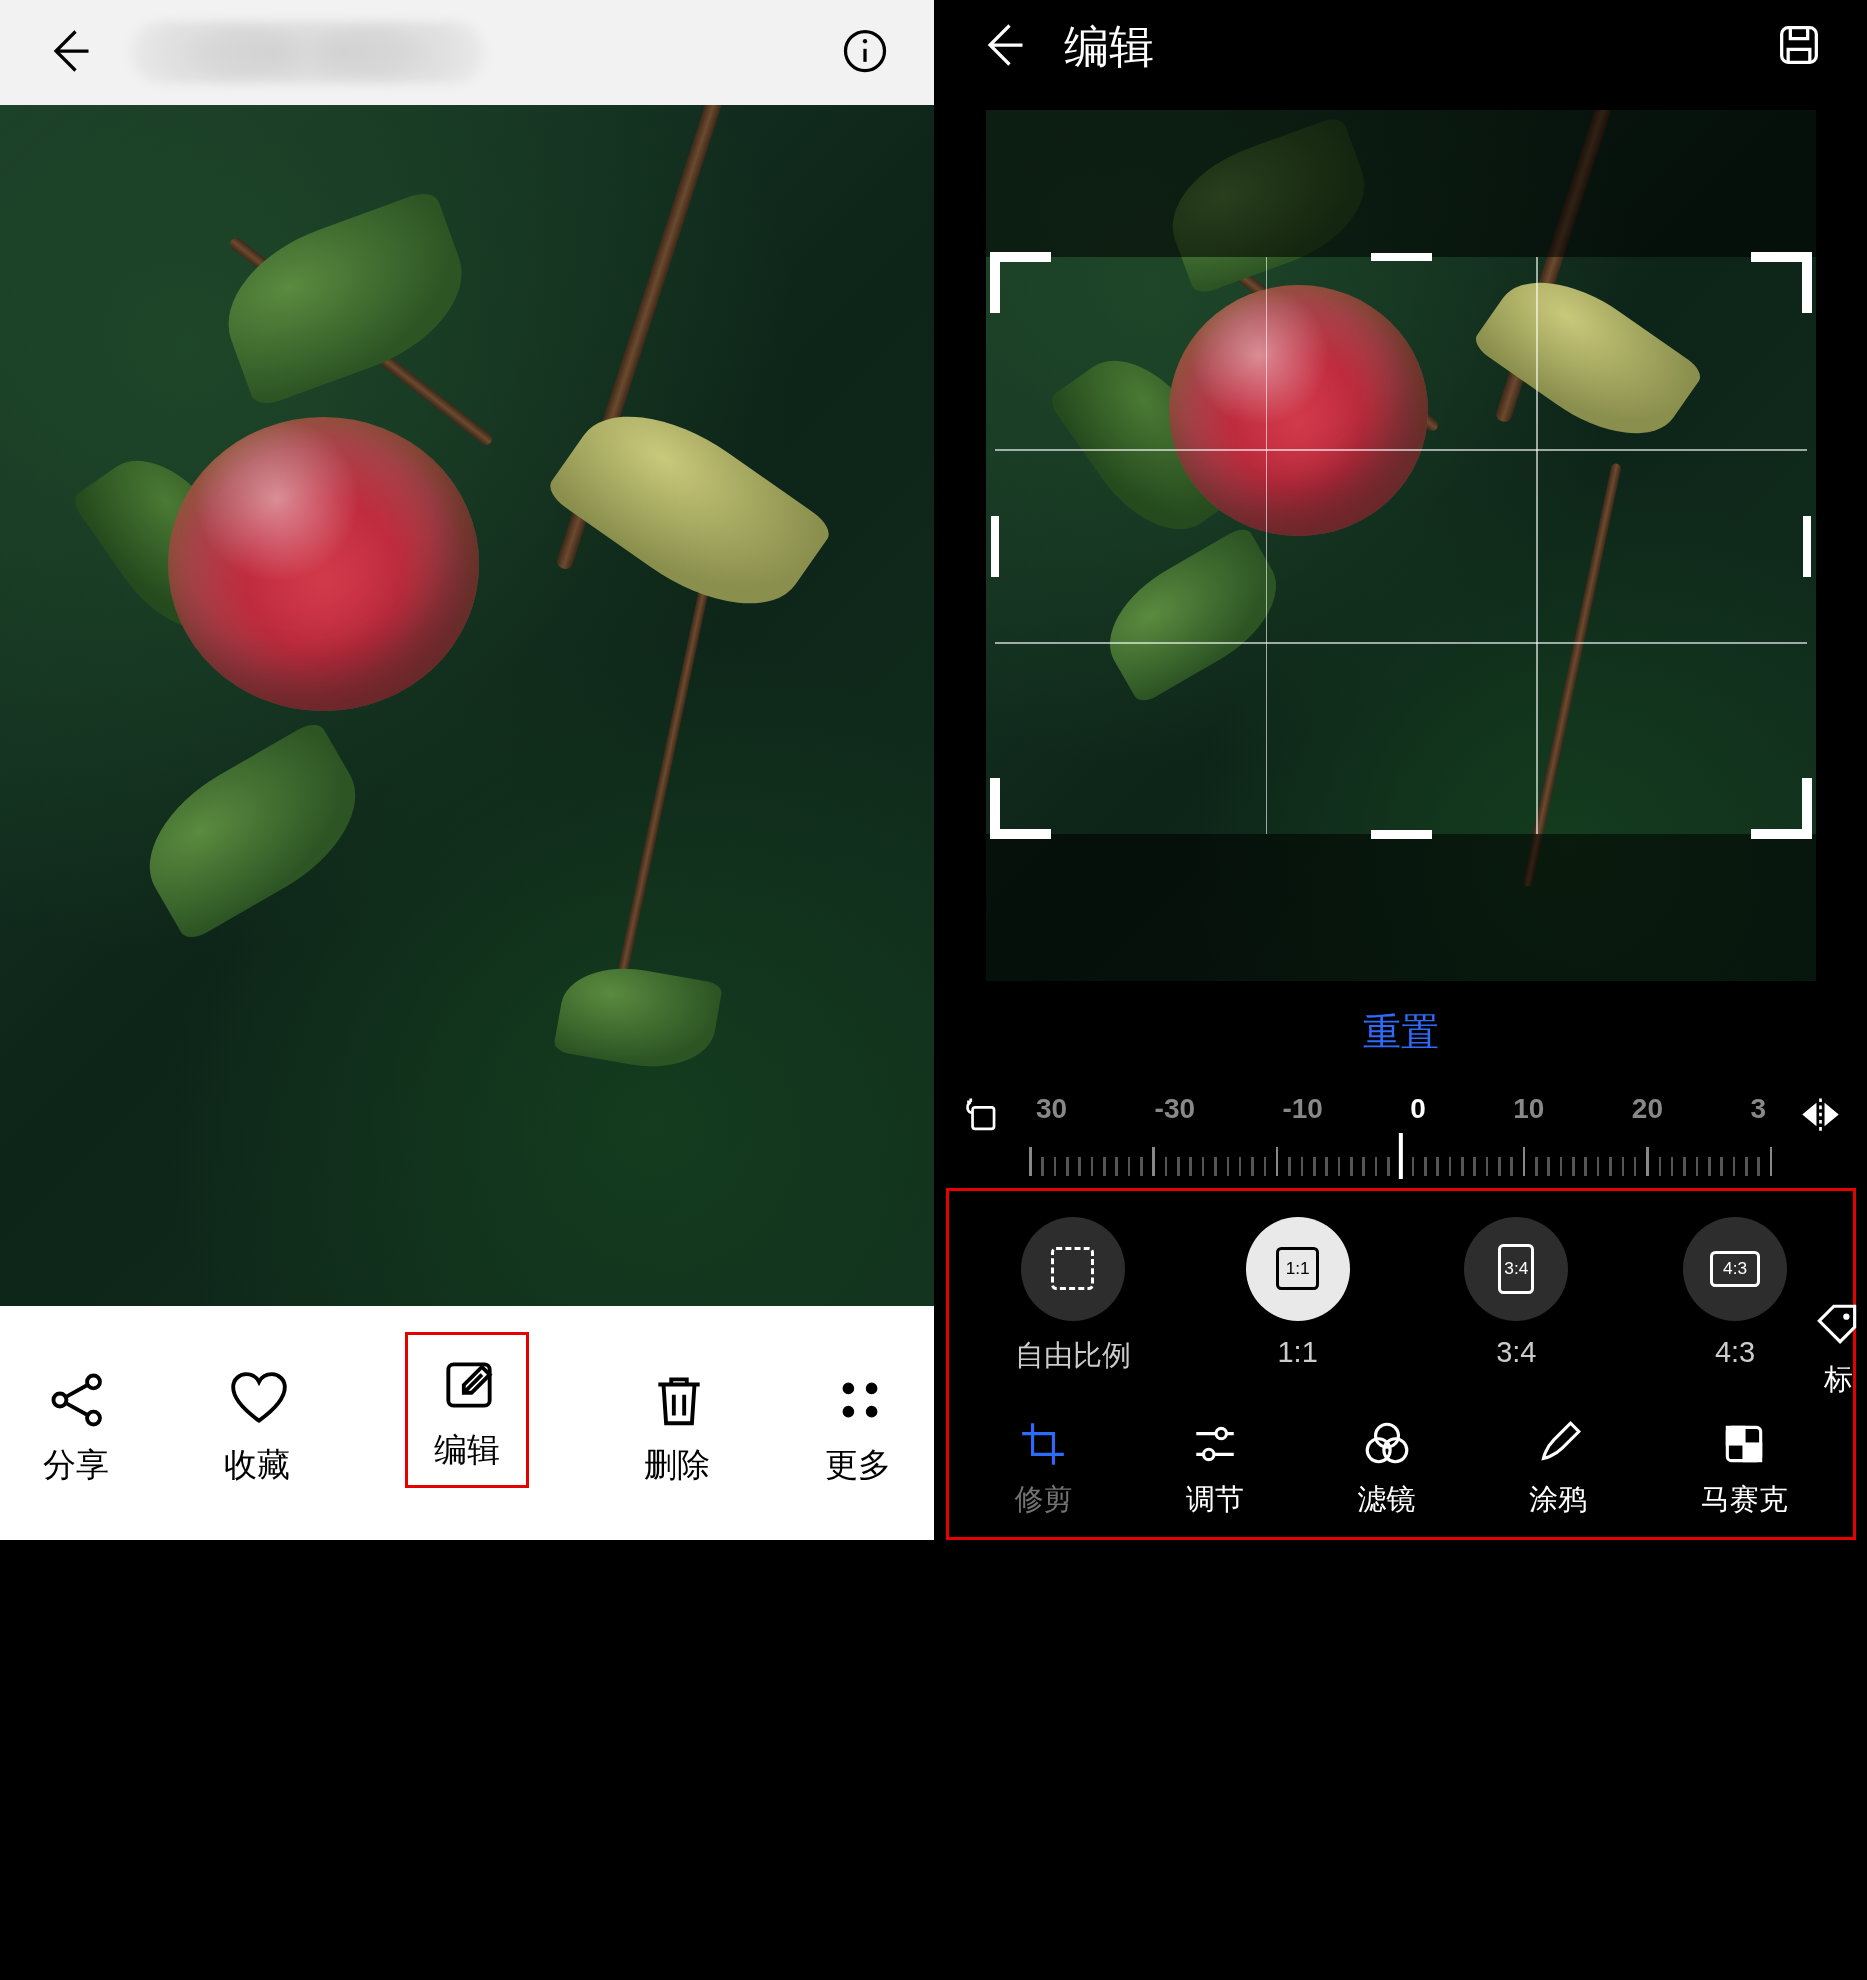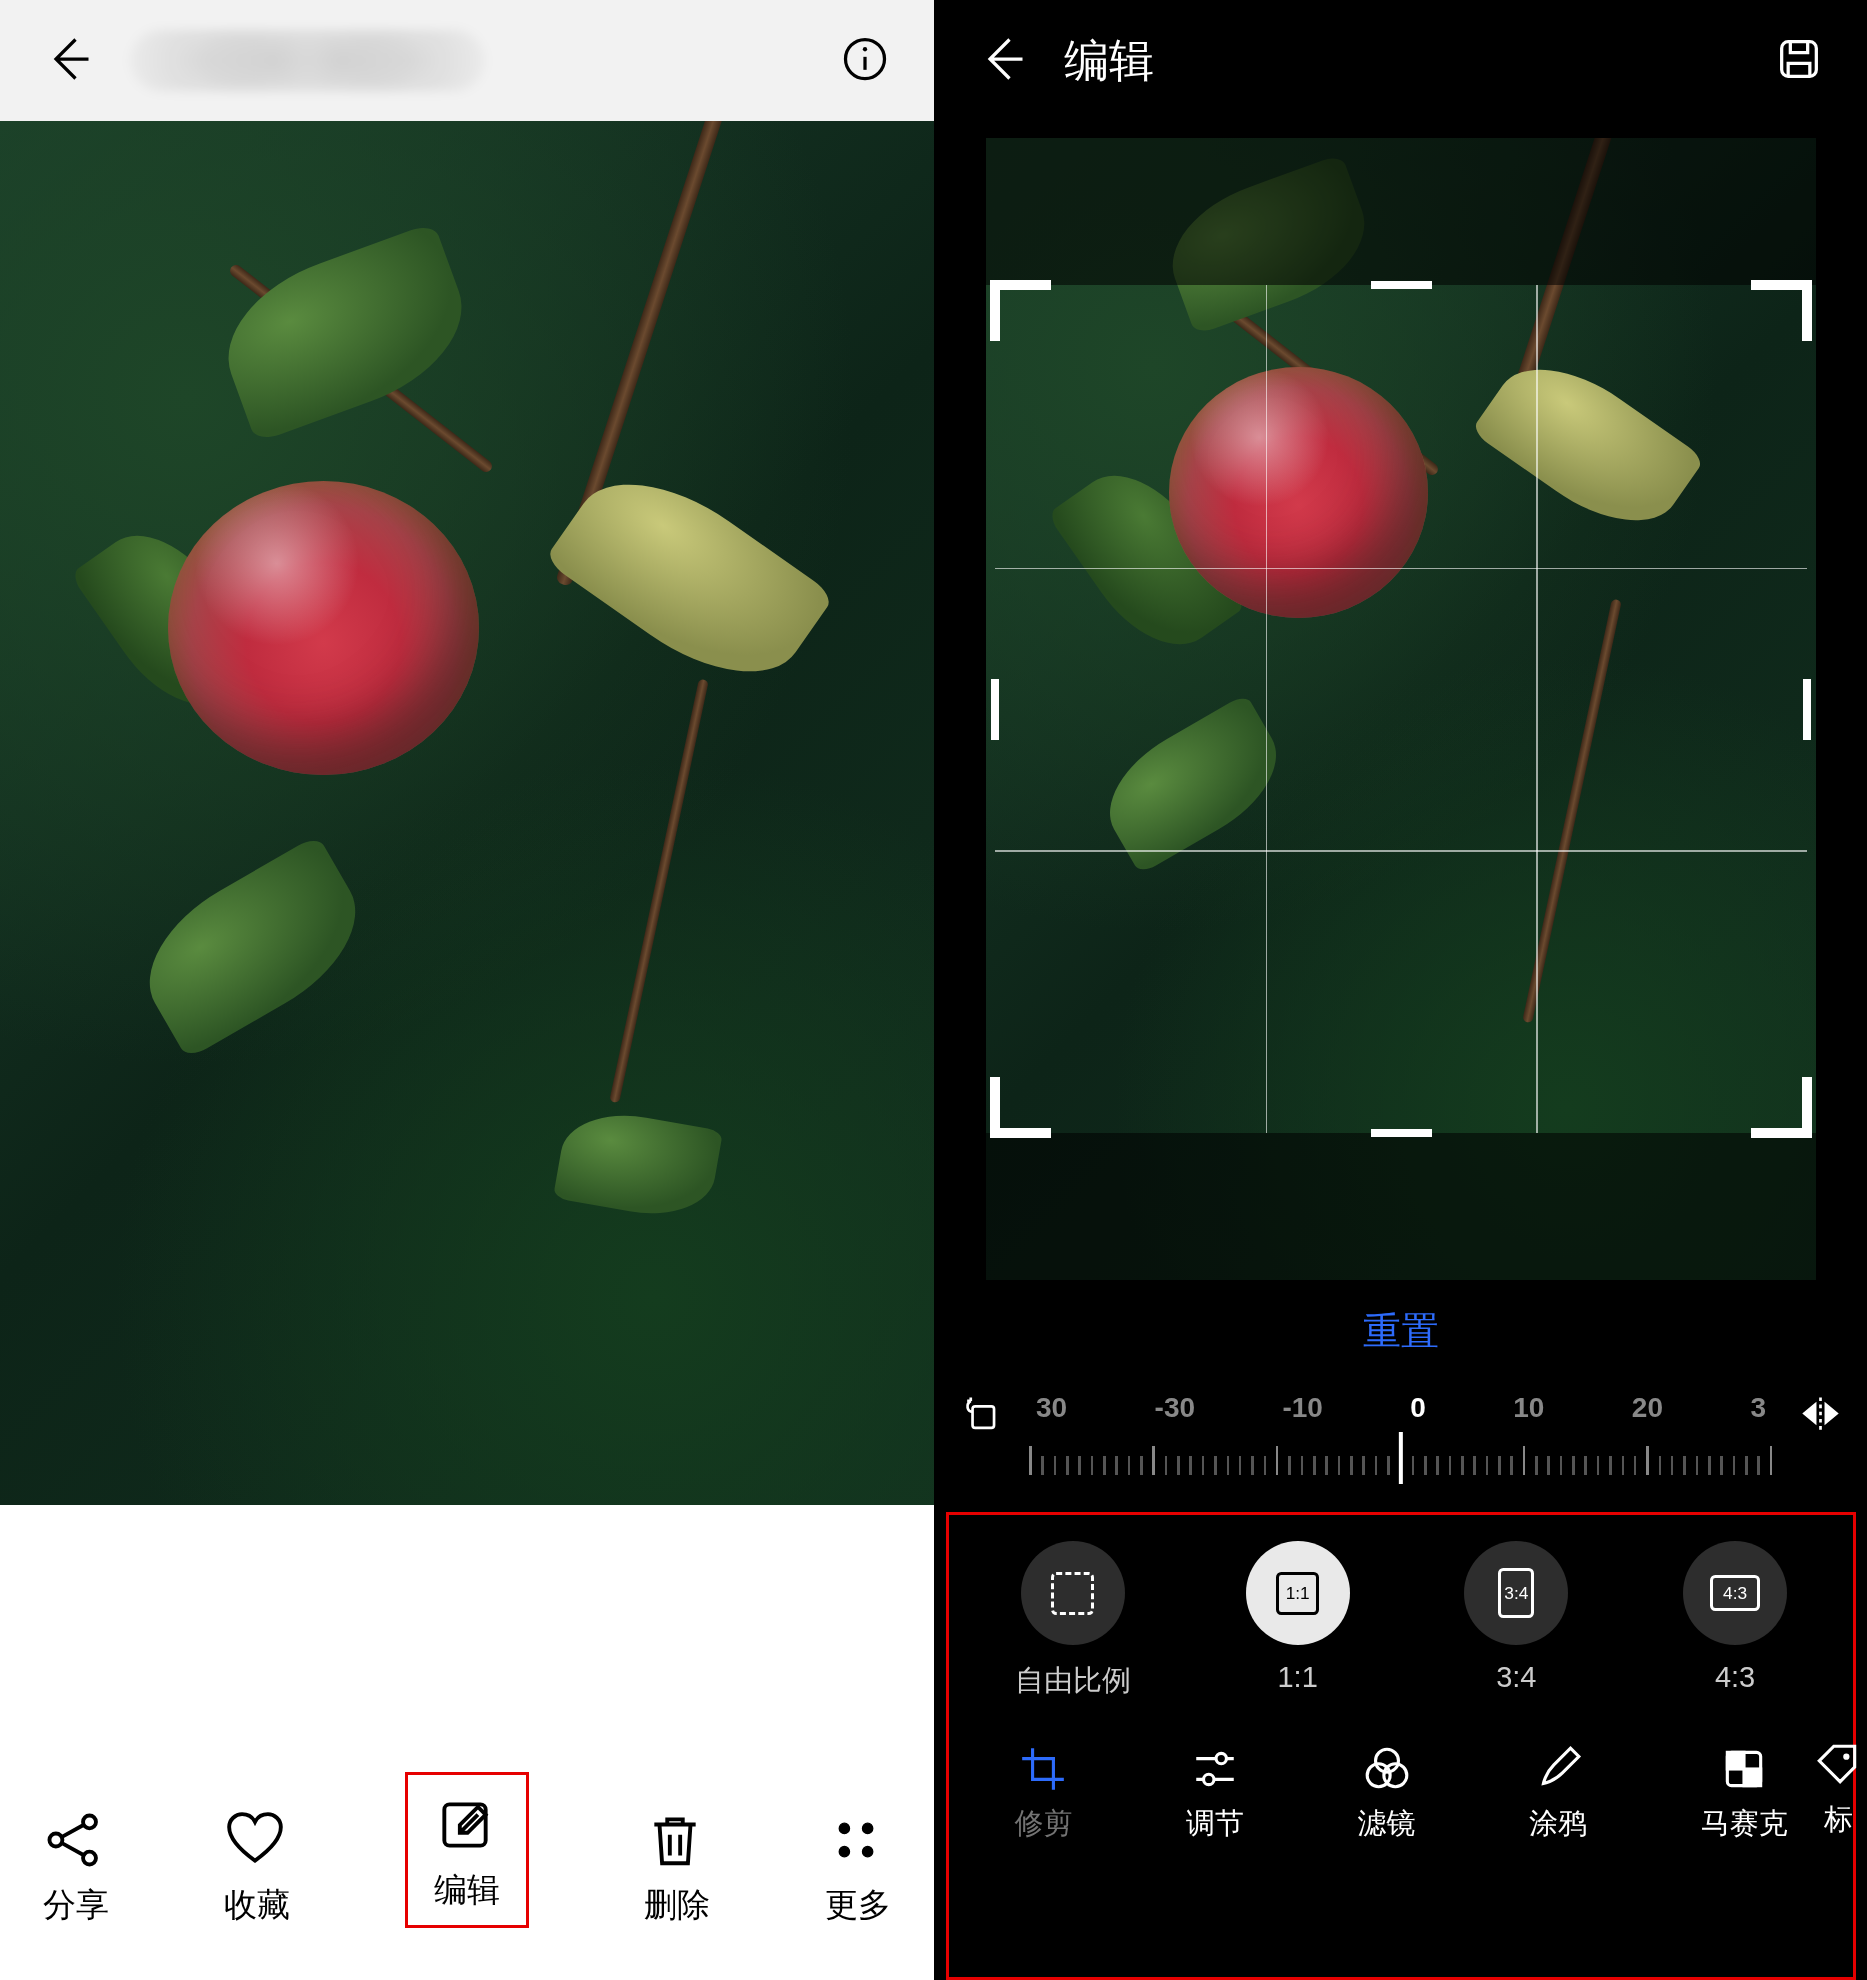--- a/index.html
+++ b/index.html
@@ -4,21 +4,21 @@
 <style>
   * { box-sizing: border-box; margin: 0; padding: 0; }
   body {
     width: 1868px;
     height: 1980px;
     display: flex;
     font-family: "PingFang SC", "Microsoft YaHei", sans-serif;
     background: #000;
     overflow: hidden;
   }
-  .pane { width: 934px; height: 1980px; position: relative; }
+  .pane { width: 934px; height: 1540px; position: relative; }
   
   .pane-left { background: #f2f2f2; display:flex; flex-direction:column;}
   .left-header {
     height: 121px;
     display: flex; align-items: center; justify-content: space-between;
     padding: 0 43px;
     background:#f2f2f2;
   }
   .back-btn svg, .info-btn svg { width: 52px; height: 52px; }
   .blur-title {
@@ -35,21 +35,21 @@
     width: 934px; height: 1384px;
     position: relative;
     overflow:hidden;
   }
   .left-bottom {
     flex:1;
     display:flex; align-items:flex-end; justify-content:space-between;
     padding: 26px 43px 52px 43px;
     background:#fff;
   }
-  .left-action { display:flex; flex-direction:column; align-items:flex-start; gap:12px; color:#000; font-size:33px; }
+  .left-action { display:flex; flex-direction:column; align-items:flex-end; gap:12px; color:#000; font-size:33px; }
   .left-action svg { width:62px; height:62px; stroke:#000; }
   .edit-highlight { border:3.5px solid #e60000; padding:19px 26px 12px 26px; }
   
   
   .pane-right { background:#000; display:flex; flex-direction:column; color:#fff; }
   .right-header {
     height:121px; display:flex; align-items:center; padding:0 43px;
   }
   .right-header .title { font-size:45px; margin-left:35px; font-weight:500;}
   .right-header .spacer { flex:1;}

